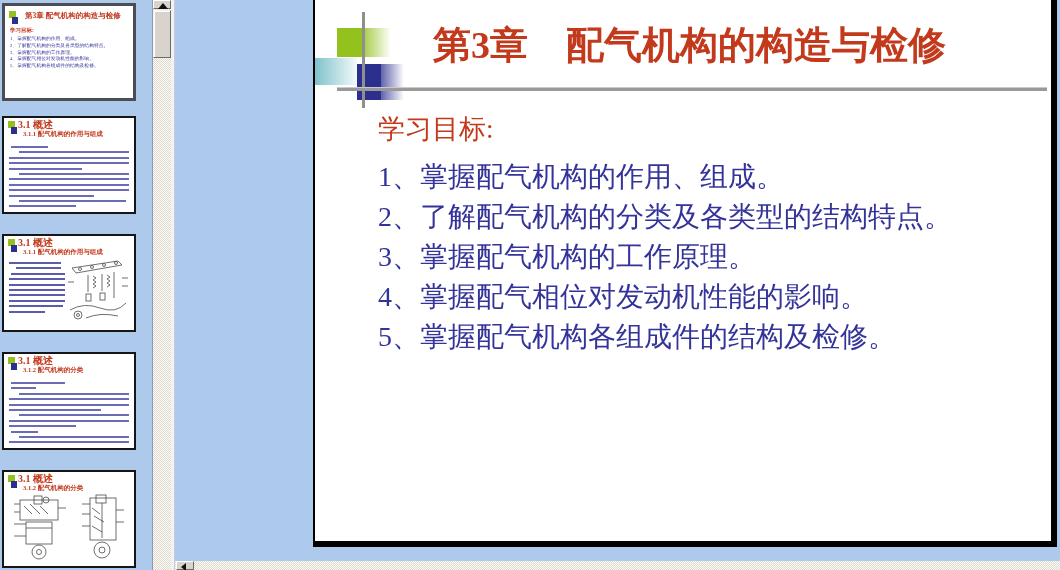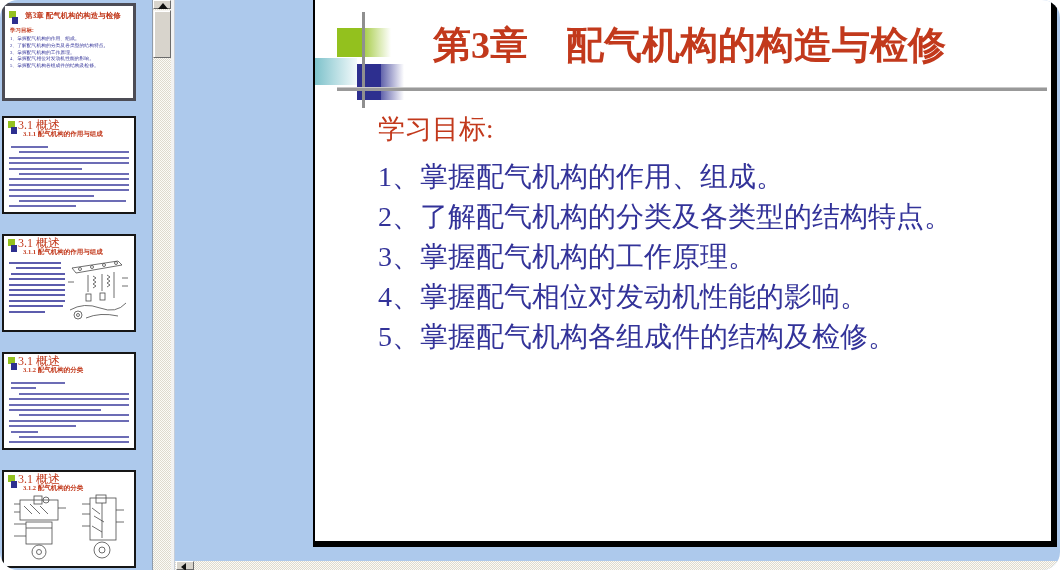--- a/index.html
+++ b/index.html
@@ -1,21 +1,20 @@
 <!DOCTYPE html>
 <html><head>
 <meta charset="utf-8">
 <style>
   * { margin:0; padding:0; box-sizing:border-box; }
   html,body { width:1060px; height:570px; overflow:hidden; }
   #screen {
     position:relative; width:1060px; height:570px;
     background:#adc9ec; overflow:hidden;
     font-family:"Liberation Serif", serif;
-    border-radius:18px;
   }
 
   
   .thumb-pane { position:absolute; left:0; top:0; width:152px; height:570px; }
   .thumb {
     position:absolute; left:2px; width:134px; height:98px;
     background:#ffffff; border:2px solid #161616; overflow:hidden;
   }
   .thumb.selected { border:3px solid #4c4c55; }
   .t1 { top:3px; } .t2 { top:116px; } .t3 { top:234px; } .t4 { top:352px; } .t5 { top:470px; }
@@ -32,21 +31,21 @@
     position:absolute; left:5px; top:21px;
     font-size:5.5px; font-weight:bold; color:#c2391c; line-height:7px;
   }
   .mini-list { position:absolute; left:5px; top:30px; right:3px; }
   .mini-list div {
     font-size:4.8px; color:#333399; line-height:6.8px;
     white-space:nowrap; overflow:hidden;
   }
   .th-h1 {
     position:absolute; left:14px; top:3px;
-    font-size:12px; font-weight:normal; color:#c2391c; line-height:8.5px; white-space:nowrap;
+    font-size:10px; font-weight:bold; color:#c2391c; line-height:8.5px; white-space:nowrap;
   }
   .th-h2 {
     position:absolute; left:19px; top:12px;
     font-size:6.5px; font-weight:bold; color:#c2391c; line-height:8px; white-space:nowrap;
   }
   .body-lines { position:absolute; left:5px; top:28px; width:122px; }
   .left-lines { position:absolute; left:5px; top:26px; width:56px; }
   .tline { height:2px; background:rgba(51,51,153,0.72); margin-bottom:3.4px; }
   .left-lines .tline { background:rgba(51,51,153,0.8); }
   .th-svg { position:absolute; }

